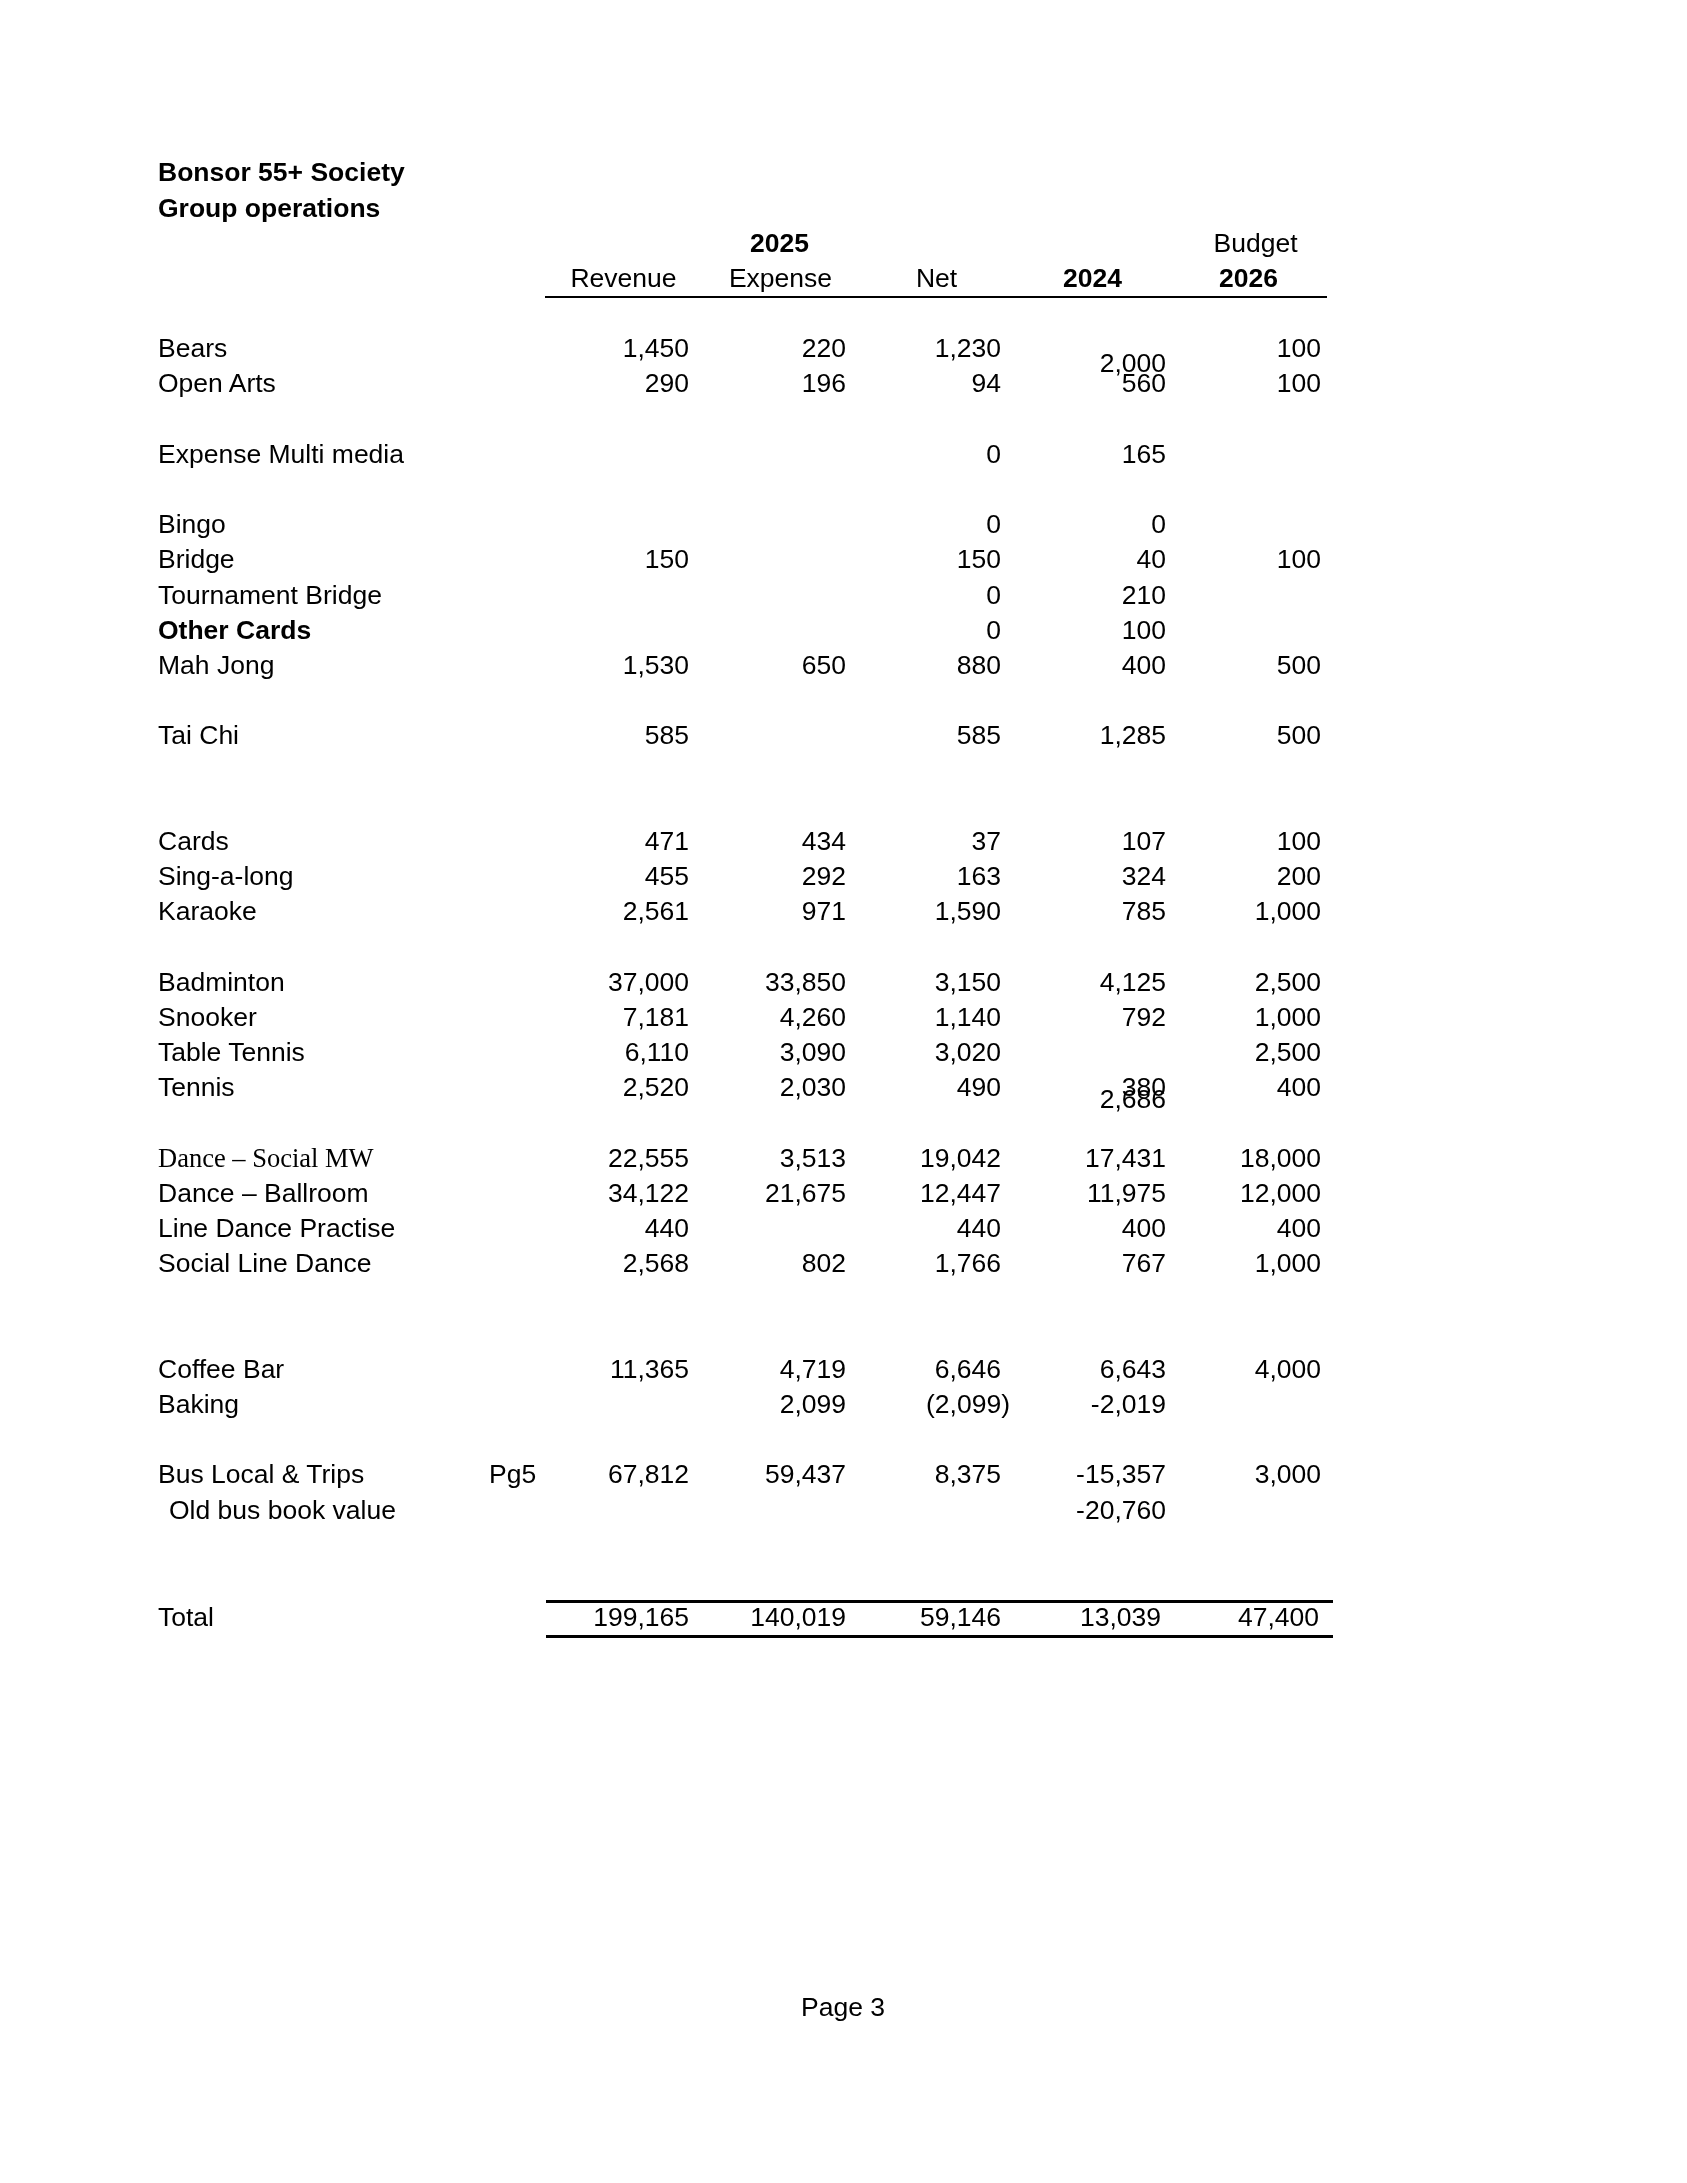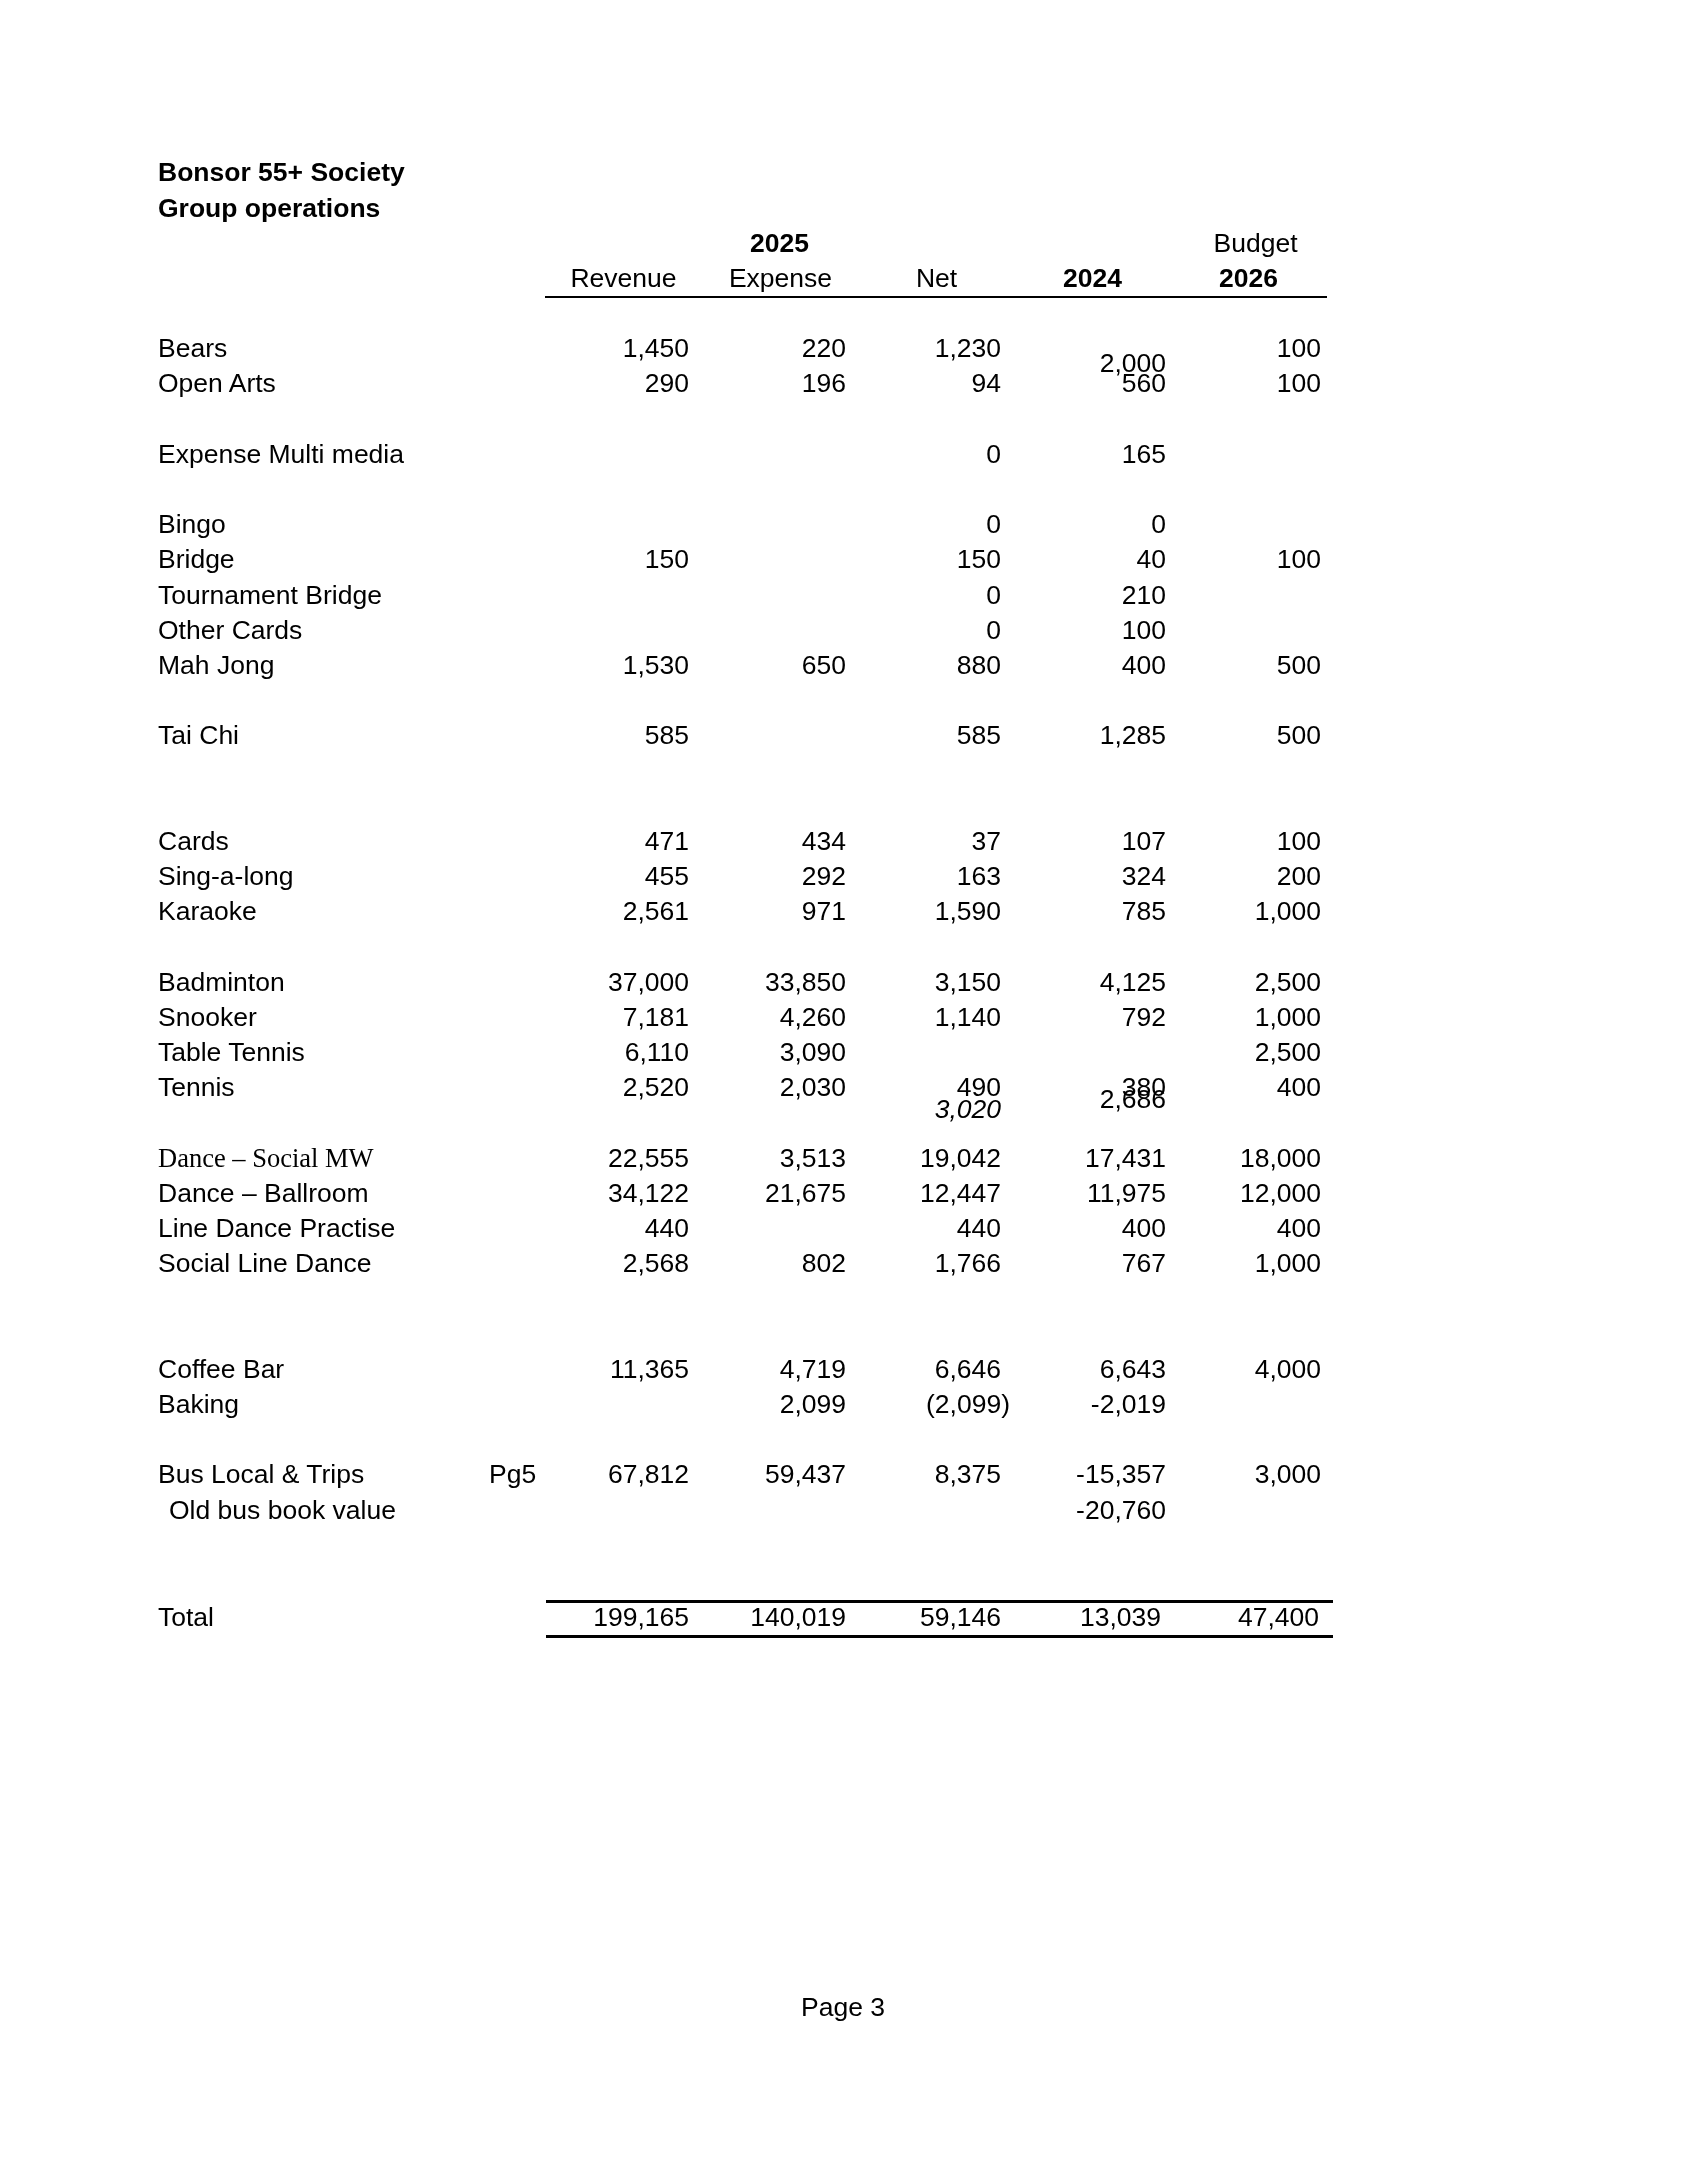--- a/index.html
+++ b/index.html
@@ -84,21 +84,21 @@
     <div>
       <div class="t label" style="top: 582px;">Tournament Bridge</div>
       <div class="t ref" style="top: 582px;"></div>
       <div class="t num c-rev" style="top: 582px;"></div>
       <div class="t num c-exp" style="top: 582px;"></div>
       <div class="t num c-net" style="top: 582px;">0</div>
       <div class="t num c-py" style="top: 582px;">210</div>
       <div class="t num c-bud" style="top: 582px;"></div>
     </div>
     <div>
-      <div class="t label" style="top: 617px;">Other Cards</div>
+      <div class="t label" style="top: 617px; font-weight: bold;">Other Cards</div>
       <div class="t ref" style="top: 617px;"></div>
       <div class="t num c-rev" style="top: 617px;"></div>
       <div class="t num c-exp" style="top: 617px;"></div>
       <div class="t num c-net" style="top: 617px;">0</div>
       <div class="t num c-py" style="top: 617px;">100</div>
       <div class="t num c-bud" style="top: 617px;"></div>
     </div>
     <div>
       <div class="t label" style="top: 652px;">Mah Jong</div>
       <div class="t ref" style="top: 652px;"></div>
@@ -160,21 +160,21 @@
       <div class="t num c-exp" style="top: 1004px;">4,260</div>
       <div class="t num c-net" style="top: 1004px;">1,140</div>
       <div class="t num c-py" style="top: 1004px;">792</div>
       <div class="t num c-bud" style="top: 1004px;">1,000</div>
     </div>
     <div>
       <div class="t label" style="top: 1039px;">Table Tennis</div>
       <div class="t ref" style="top: 1039px;"></div>
       <div class="t num c-rev" style="top: 1039px;">6,110</div>
       <div class="t num c-exp" style="top: 1039px;">3,090</div>
-      <div class="t num c-net" style="top: 1096px; font-style: italic;">3,020</div>
+      <div class="t num c-net" style="top: 1039px;">3,020</div>
       <div class="t num c-py" style="top: 1058px; margin-top: 28px;">2,686</div>
       <div class="t num c-bud" style="top: 1039px;">2,500</div>
     </div>
     <div>
       <div class="t label" style="top: 1074px;">Tennis</div>
       <div class="t ref" style="top: 1074px;"></div>
       <div class="t num c-rev" style="top: 1074px;">2,520</div>
       <div class="t num c-exp" style="top: 1074px;">2,030</div>
       <div class="t num c-net" style="top: 1074px;">490</div>
       <div class="t num c-py" style="top: 1074px;">380</div>

